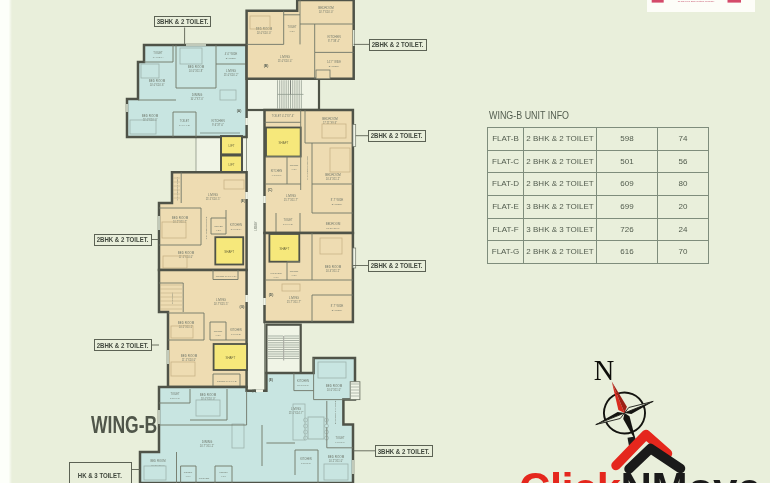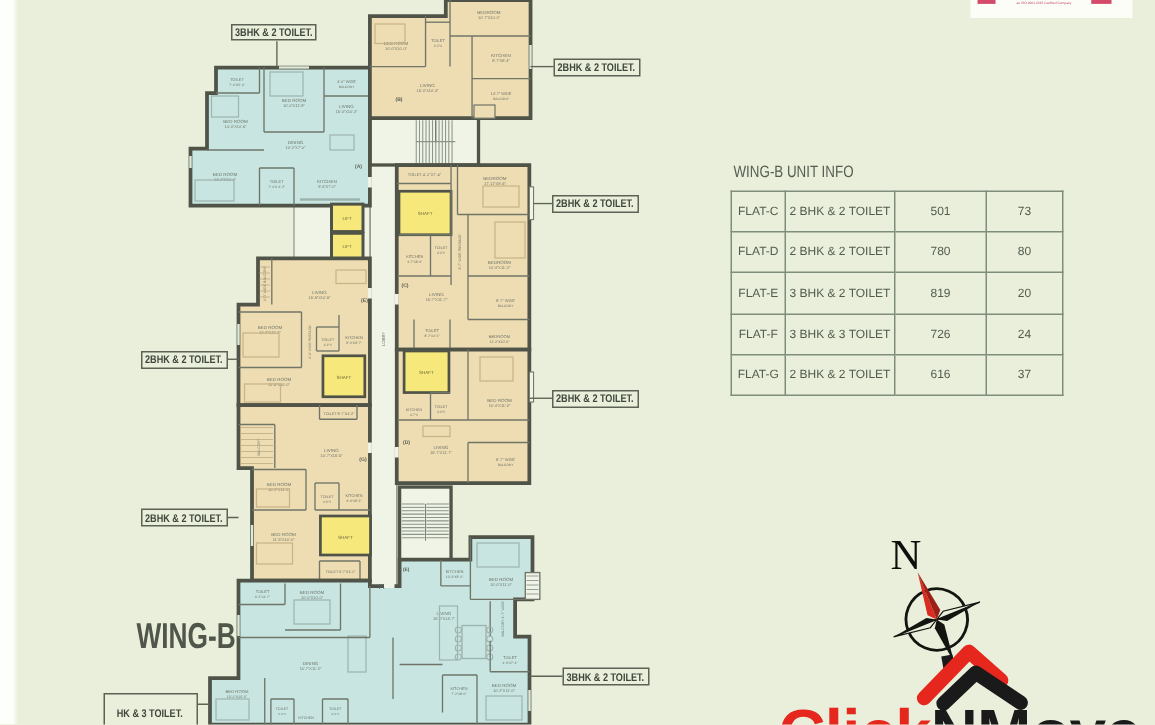--- a/index.html
+++ b/index.html
@@ -704,48 +704,54 @@
 
 <table id="unittable">
 <colgroup>
         <col class="c1">
         <col class="c2">
         <col class="c3">
         <col class="c4">
       </colgroup>
 <tbody>
 <tr>
+          <td>FLAT-B</td>
+          <td>2 BHK &amp; 2 TOILET</td>
+          <td>598</td>
+          <td>74</td>
+        </tr>
+<tr>
           <td>FLAT-C</td>
           <td>2 BHK &amp; 2 TOILET</td>
           <td>501</td>
-          <td>73</td>
+          <td>56</td>
         </tr>
 <tr>
           <td>FLAT-D</td>
           <td>2 BHK &amp; 2 TOILET</td>
-          <td>780</td>
+          <td>609</td>
           <td>80</td>
         </tr>
 <tr>
           <td>FLAT-E</td>
           <td>3 BHK &amp; 2 TOILET</td>
-          <td>819</td>
+          <td>699</td>
           <td>20</td>
         </tr>
 <tr>
           <td>FLAT-F</td>
           <td>3 BHK &amp; 3 TOILET</td>
           <td>726</td>
           <td>24</td>
         </tr>
 <tr>
           <td>FLAT-G</td>
           <td>2 BHK &amp; 2 TOILET</td>
           <td>616</td>
-          <td>37</td>
+          <td>70</td>
         </tr>
 </tbody>
     </table>
 
 <div class="cb" style="left:153.6px;top:15.9px;width:57.7px;height:11.6px">
       <span>3BHK &amp; 2 TOILET.</span>
     </div>
 
 <div class="cb" style="left:369px;top:38.5px;width:58px;height:12px">
       <span>2BHK &amp; 2 TOILET.</span>

